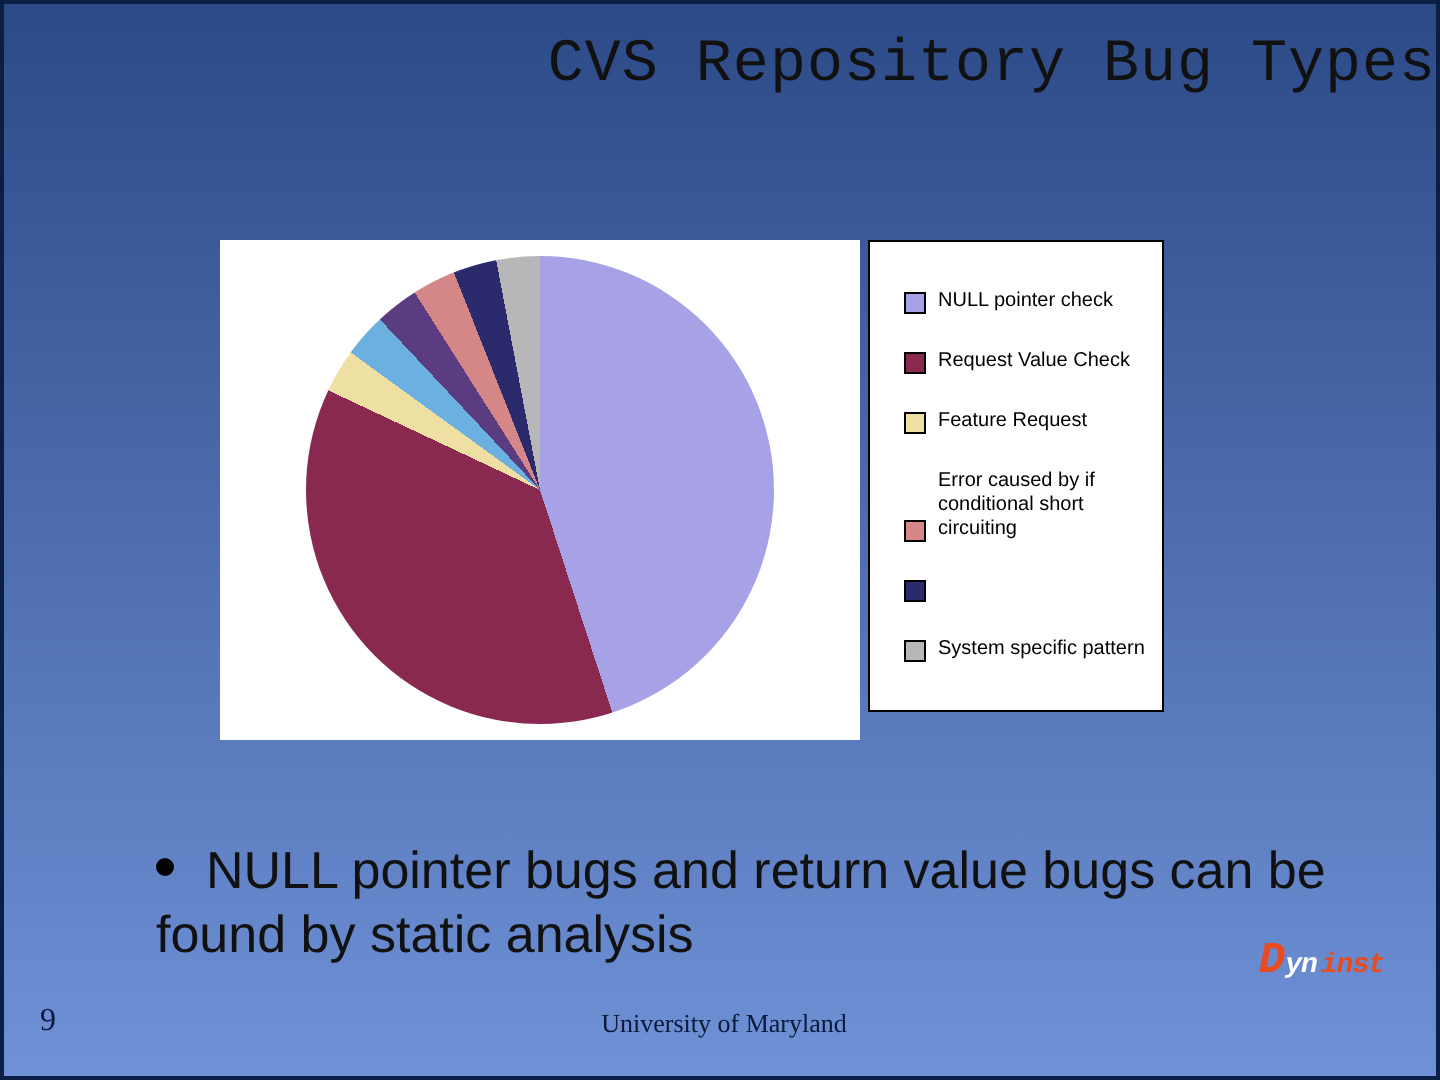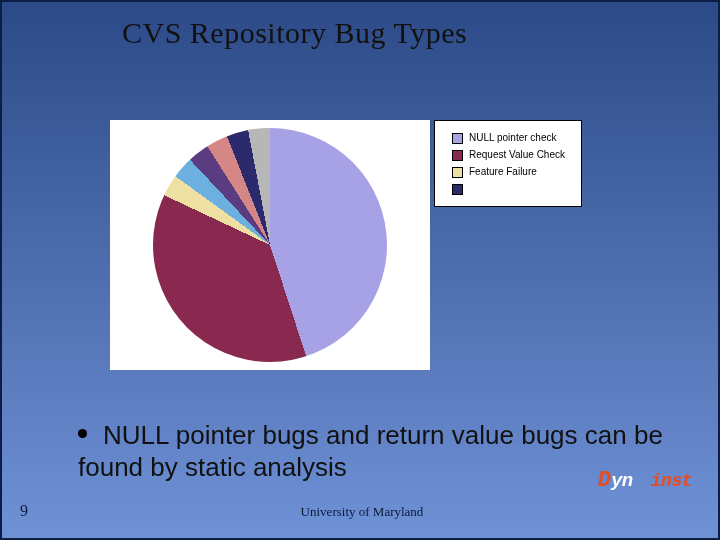--- a/index.html
+++ b/index.html
@@ -13,24 +13,25 @@
   .slide {
     width: 720px;
     height: 540px;
     position: relative;
     background: linear-gradient(180deg, #2c4a87 0%, #6f91d6 100%);
     box-sizing: border-box;
     border: 2px solid #0b1f44;
   }
   .title {
     color: #111;
-    font-family: Liberation Serif, serif;
+    font-family: Liberation Mono, monospace;
     font-size: 30px;
     margin: 14px 0 0 120px;
     letter-spacing: 0.5px;
+    text-align: right;
   }
   .chart-area {
     position: absolute;
     left: 108px;
     top: 118px;
     width: 320px;
     height: 250px;
     background: #ffffff;
     display: flex;
     align-items: center;
@@ -53,21 +54,21 @@
     width: 148px;
     background: #ffffff;
     border: 1px solid #000;
     box-sizing: border-box;
     padding: 6px 5px;
     font-family: Arial, Helvetica, sans-serif;
   }
   .legend-row {
     display: flex;
     align-items: flex-end;
-    margin: 5px 0;
+    margin: 18px 0;
     padding-left: 12px;
   }
   .swatch {
     width: 9px;
     height: 9px;
     flex: 0 0 9px;
     border: 1px solid #000;
     margin-top: 1px;
     margin-right: 6px;
   }
@@ -129,29 +130,29 @@
     font-size: 22px;
     line-height: 1;
     display: flex;
     align-items: baseline;
   }
   .logo .d {
     color: #e84b1f;
   }
   .logo .yn {
     vertical-align: sub;
-    font-size: 19px;
+    font-size: 14px;
     letter-spacing: -0.5px;
   }
   .logo .inst {
     color: #e84b1f;
-    font-size: 18px;
+    font-size: 14px;
     letter-spacing: -0.5px;
     vertical-align: top;
-    margin-left: 18px;
+    margin-left: 2px;
     font-style: italic;
   }
 </style>
 </head>
 <body>
 
 <div class="slide">
   <div class="title">CVS Repository Bug Types</div>
 
   <div class="chart-area">
@@ -164,24 +165,32 @@
       <div class="legend-row">
         <div class="swatch" style="background: rgb(167, 162, 230);"></div>
         <div class="legend-label">NULL pointer check</div>
       </div>
       <div class="legend-row">
         <div class="swatch" style="background: rgb(138, 41, 79);"></div>
         <div class="legend-label">Request Value Check</div>
       </div>
       <div class="legend-row">
         <div class="swatch" style="background: rgb(238, 223, 162);"></div>
-        <div class="legend-label">Feature Failure</div>
+        <div class="legend-label">Feature Request</div>
+      </div>
+      <div class="legend-row">
+        <div class="swatch" style="background: rgb(213, 135, 135);"></div>
+        <div class="legend-label">Error caused by if conditional short circuiting</div>
       </div>
       <div class="legend-row">
         <div class="swatch" style="background: rgb(43, 42, 108);"></div>
+      </div>
+      <div class="legend-row">
+        <div class="swatch" style="background: rgb(183, 183, 183);"></div>
+        <div class="legend-label">System specific pattern</div>
       </div>
     </div>
 
   <div class="bullet">
     <span class="dot"></span><span class="bullet-text">NULL pointer bugs and return value bugs can be found by static analysis</span>
   </div>
 
   <div class="slide-number">9</div>
   <div class="footer">University of Maryland</div>
 

